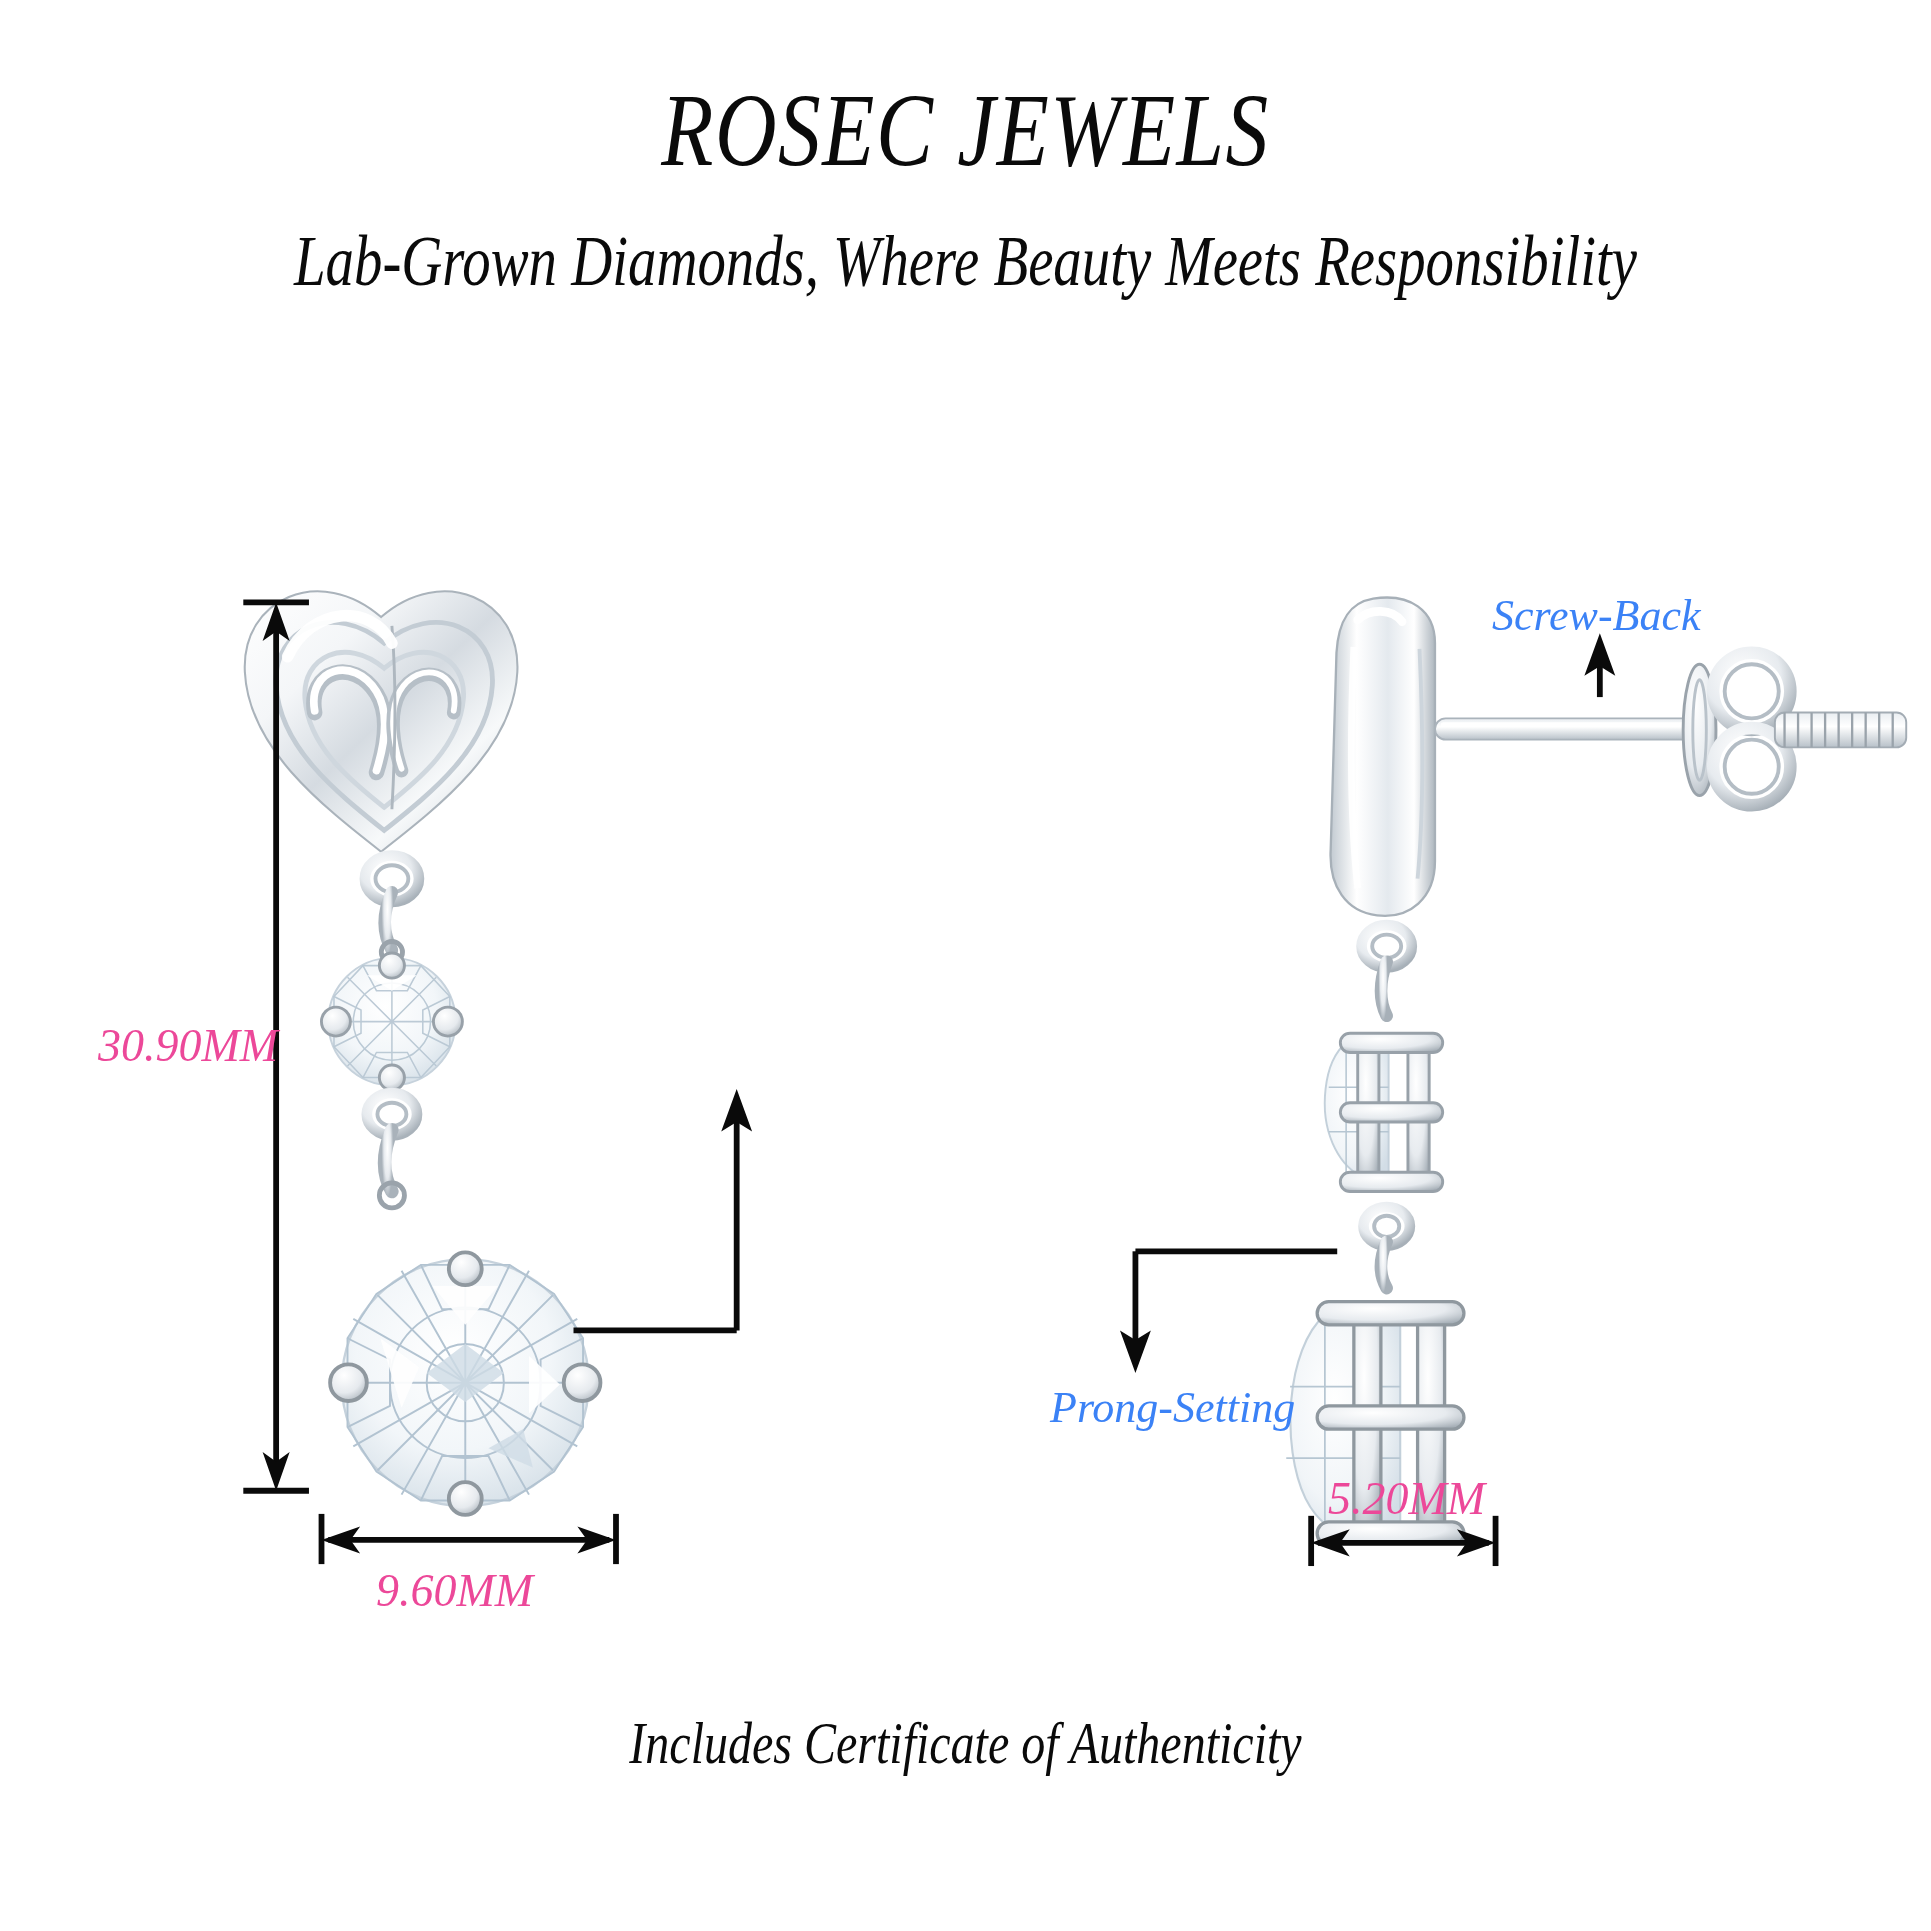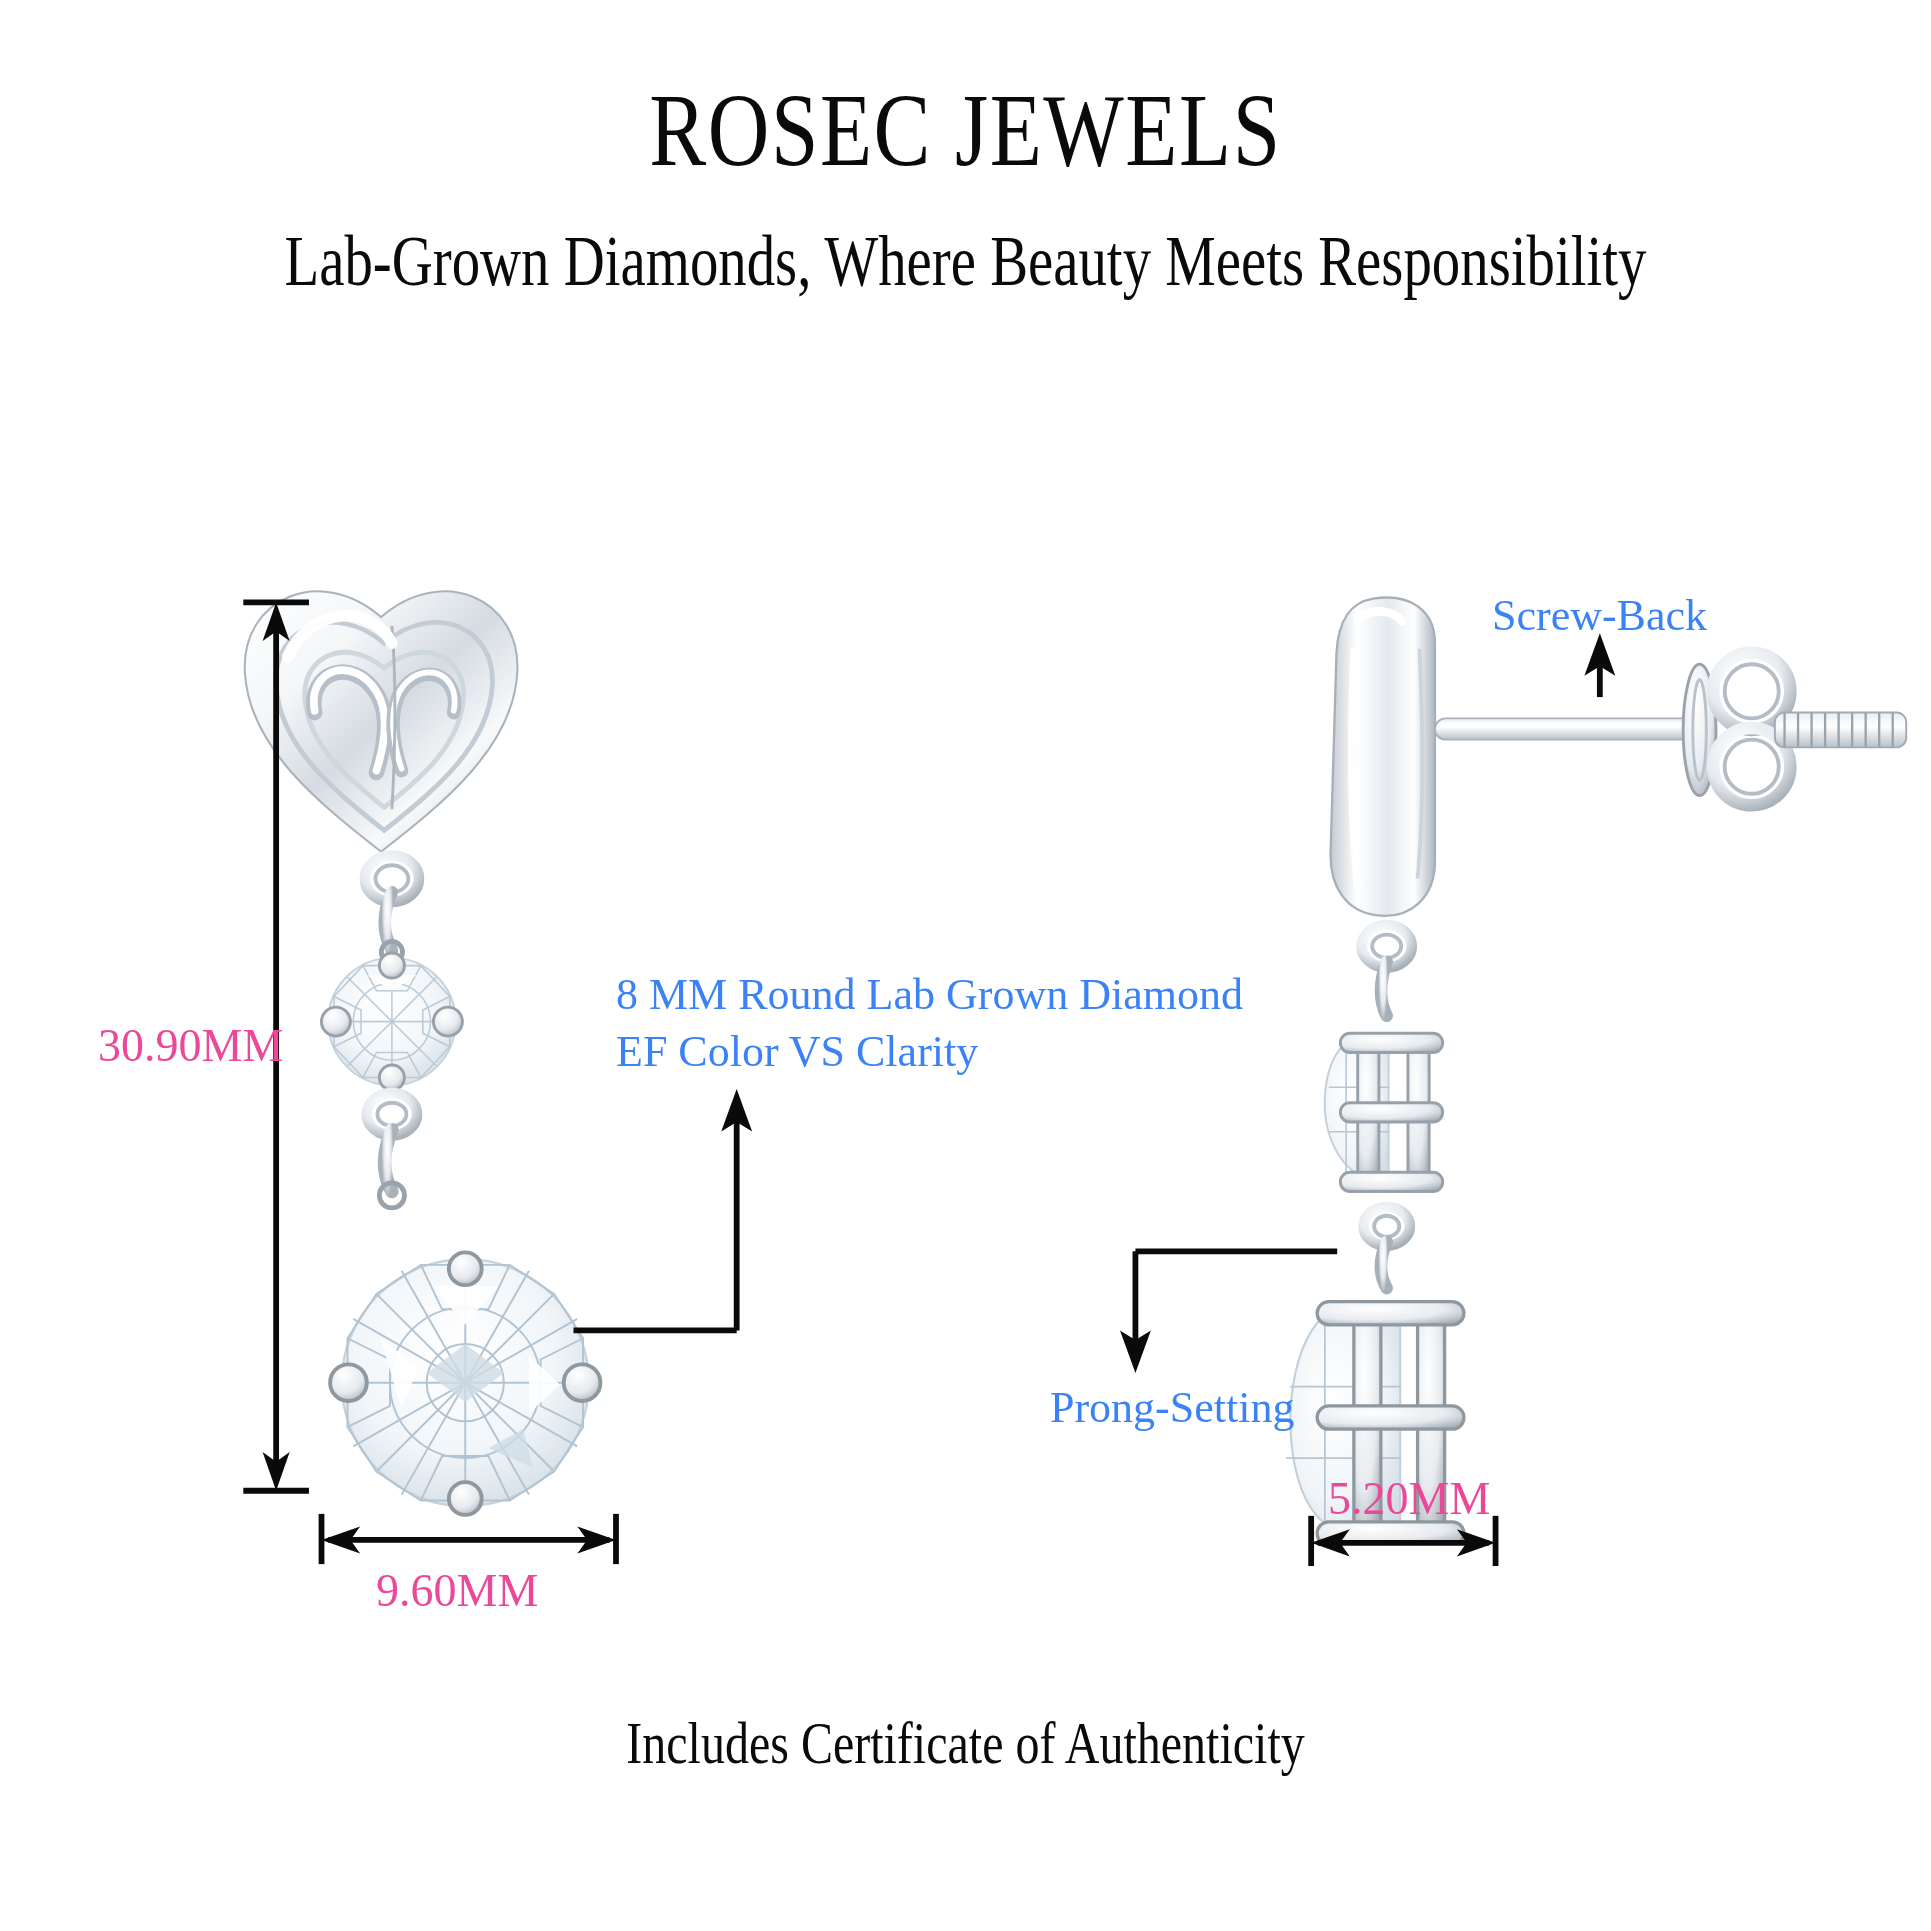--- a/index.html
+++ b/index.html
@@ -5,21 +5,21 @@
 <style>
   * { margin:0; padding:0; box-sizing:border-box; }
   html,body { background:#ffffff; }
   body {
     width:1931px; height:1931px;
     font-family:"Liberation Serif", "DejaVu Serif", serif;
     color:#111111;
     position:relative;
     overflow:hidden;
   }
-  #stage { position:absolute; inset:0; width:1931px; height:1643px; }
+  #stage { position:absolute; inset:0; width:1931px; height:1643px;font-style:italic; }
 
   
   .brand-title{
     position:absolute; left:0; right:0; top:75px;
     text-align:center;
     font-size:104px;
     letter-spacing:1.9px;
     font-family:"Liberation Serif","DejaVu Serif",serif;
     transform:scaleX(0.82);
     transform-origin:center top;
@@ -333,24 +333,20 @@
       <path d="M1657 656 L1641 700 L1657 690 L1673 700 Z" fill="#0a0a0a" stroke="none"></path>
     </g>
 
     <g stroke="#0a0a0a" fill="none">
       <line x1="1385" y1="1296" x2="1176" y2="1296" stroke-width="6"></line>
       <line x1="1176" y1="1296" x2="1176" y2="1396" stroke-width="6"></line>
       <path d="M1176 1422 L1160 1378 L1176 1388 L1192 1378 Z" fill="#0a0a0a" stroke="none"></path>
     </g>
   </svg>
 
-  <div class="callout callout-diamond">
-    <div>8 MM Round Lab Grown Diamond</div>
-    <div>EF Color VS Clarity</div>
-  </div>
 
   <div class="callout callout-screw">Screw-Back</div>
 
   <div class="callout callout-prong">Prong-Setting</div>
 
   <div class="dim-label dim-h">30.90MM</div>
 
   <div class="dim-label dim-w-left">9.60MM</div>
 
   <div class="dim-label dim-w-right">5.20MM</div>

